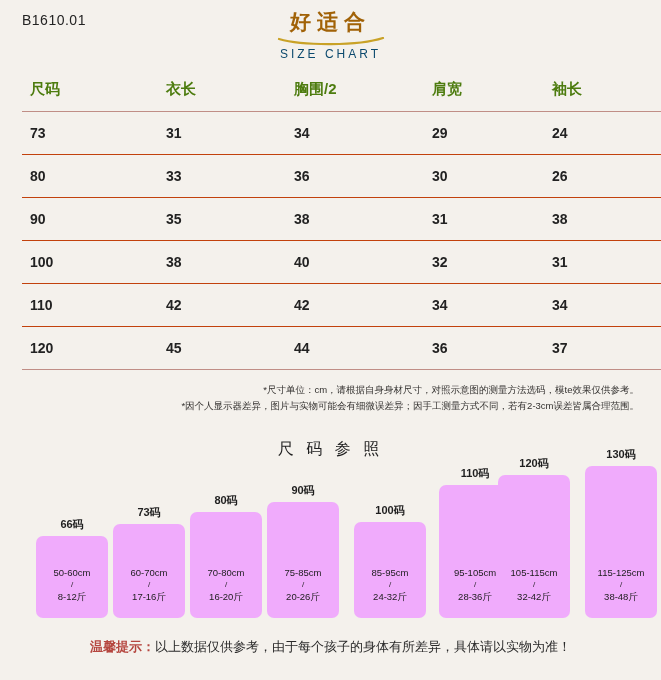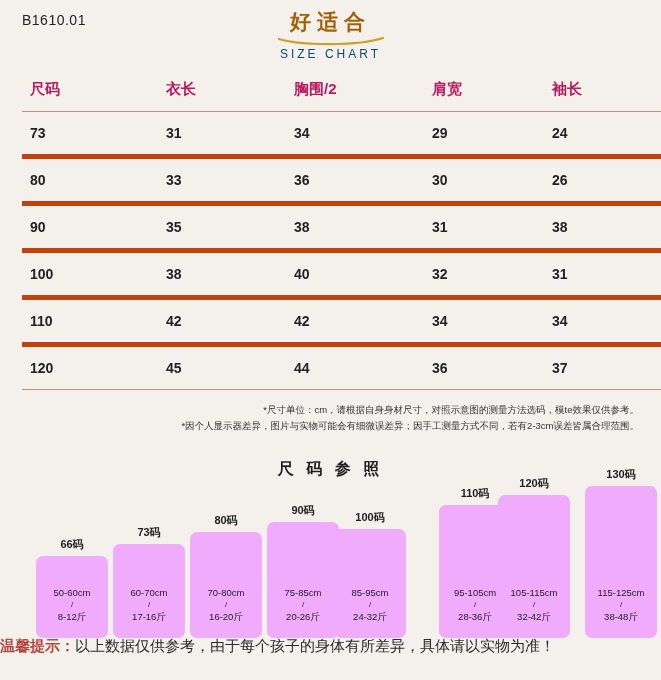--- a/index.html
+++ b/index.html
@@ -67,31 +67,31 @@
   .size-table {
     margin: 8px 22px 0 22px;
     border-collapse: collapse;
     width: 617px;
     table-layout: fixed;
   }
   .size-table th {
     text-align: left;
     font-size: 15px;
     font-weight: bold;
-    color: #be185d;
+    color: #4d7c0f;
     padding: 10px 0 12px 8px;
     border-bottom: 1px solid #c08e86;
   }
   .size-table td {
     text-align: left;
     font-size: 14px;
     color: #222;
     font-weight: bold;
     padding: 13px 0 13px 8px;
-    border-bottom: 5px solid #c2410c;
+    border-bottom: 1px solid #c2410c;
   }
   .size-table tr:last-child td {
     border-bottom: 1px solid #c08e86;
   }
   .col-0 { width: 128px; }
   .col-1 { width: 120px; }
   .col-2 { width: 130px; }
   .col-3 { width: 112px; }
   .col-4 { width: 127px; }
 
@@ -101,21 +101,21 @@
     text-align: right;
     font-size: 9.5px;
     line-height: 1.65;
     color: #33312f;
   }
 
   
   .ref-title {
     text-align: center;
     font-size: 16px;
-    font-weight: bold;
+    font-weight: normal;
     letter-spacing: 4px;
     margin-top: 26px;
     color: #1f1f1f;
   }
 
   
   .bars {
     position: relative;
     margin: 18px 18px 0 18px;
     height: 140px;
@@ -155,22 +155,22 @@
     font-size: 8px;
     line-height: 1.1;
   }
 
   
   .tip {
     position: absolute;
     left: 0;
     right: 0;
     bottom: 24px;
-    text-align: left;
-    font-size: 15px;
+    text-align: center;
+    font-size: 13px;
     color: #2a2a2a;
   }
   .tip b { color: #b5463f; }
 </style>
 </head>
 <body>
 
 <div class="page">
 
   <div class="header">
@@ -288,23 +288,23 @@
       <div class="bar-label">90码</div>
       <div class="bar-box" style="height:116px;">
         <div class="bar-inner">
           <div>75-85cm</div>
           <div class="sep">/</div>
           <div>20-26斤</div>
         </div>
       </div>
     </div>
 
-    <div class="bar-col" style="left:316px;">
+    <div class="bar-col" style="left:336px;">
       <div class="bar-label">100码</div>
-      <div class="bar-box" style="height:109px;">
+      <div class="bar-box" style="height:96px;">
         <div class="bar-inner">
           <div>85-95cm</div>
           <div class="sep">/</div>
           <div>24-32斤</div>
         </div>
       </div>
     </div>
 
     <div class="bar-col" style="left:421px;">
       <div class="bar-label">110码</div>

